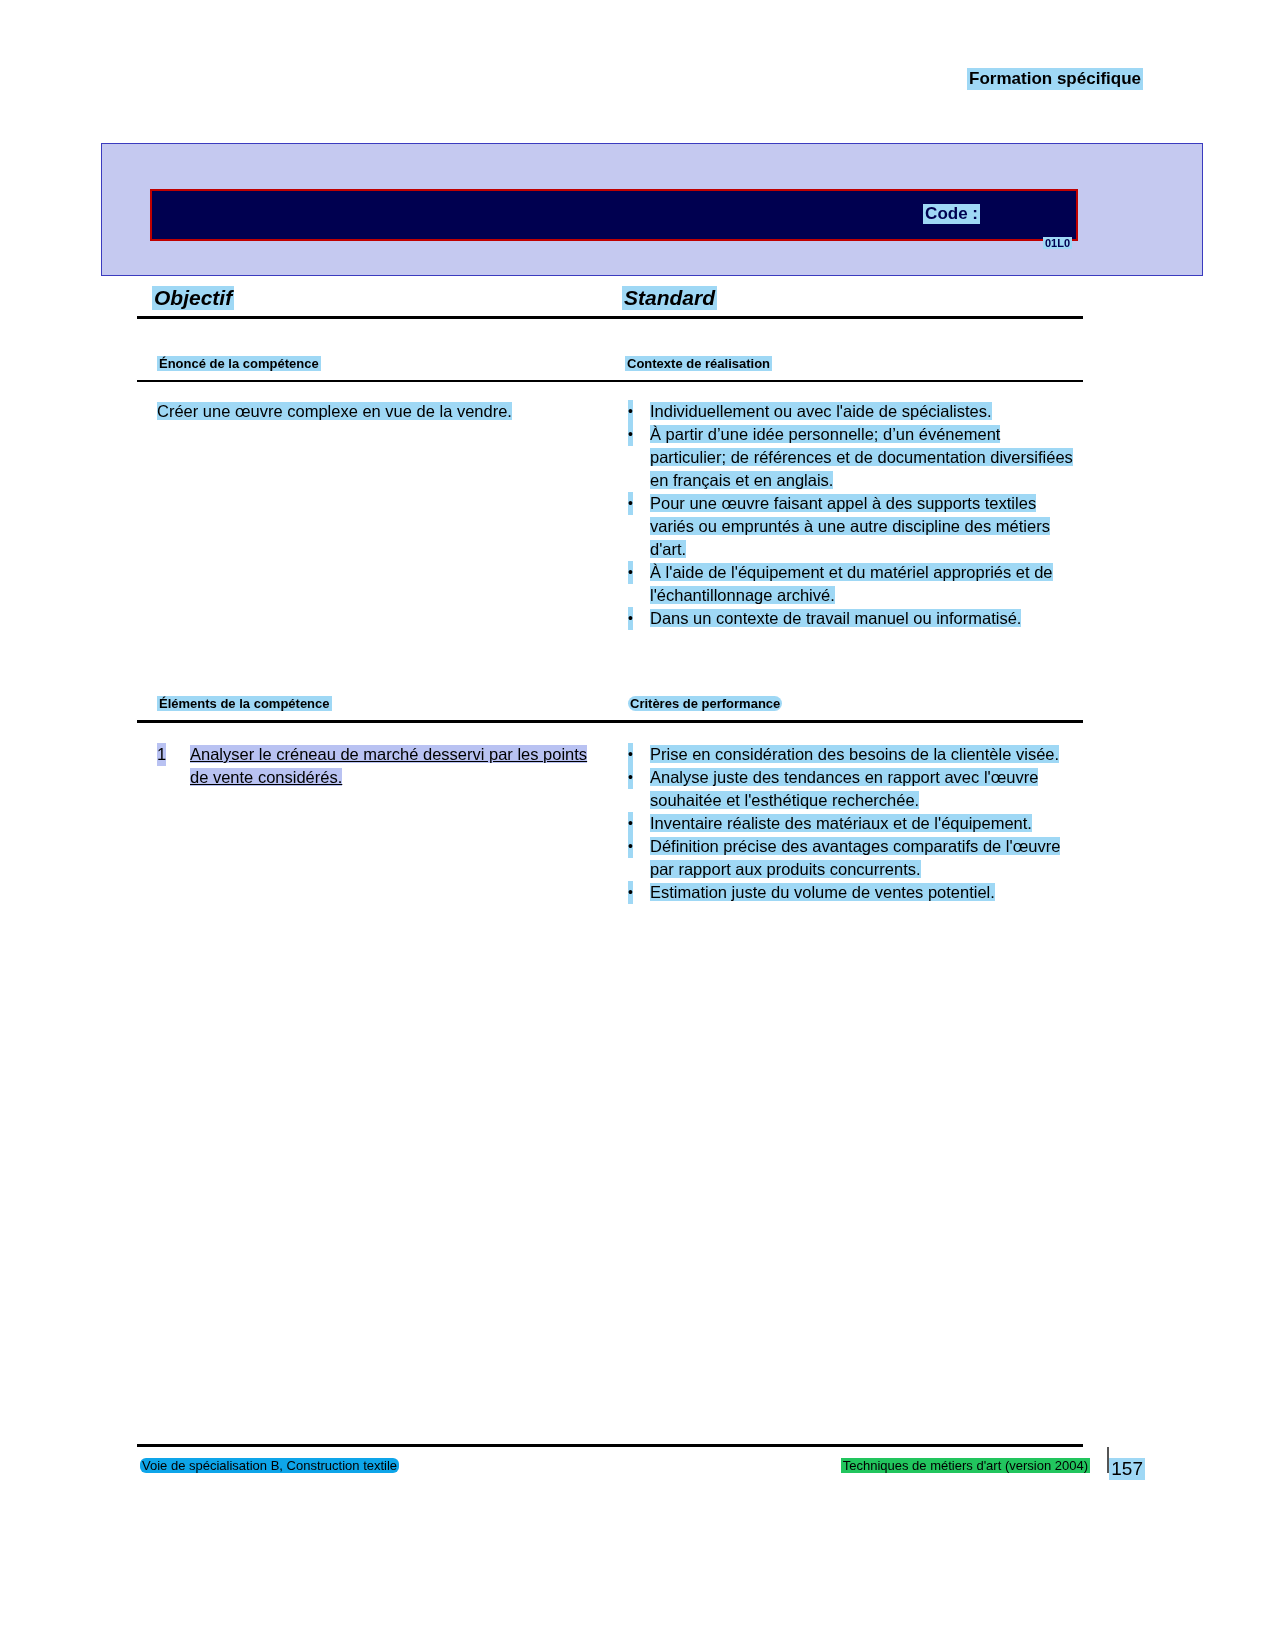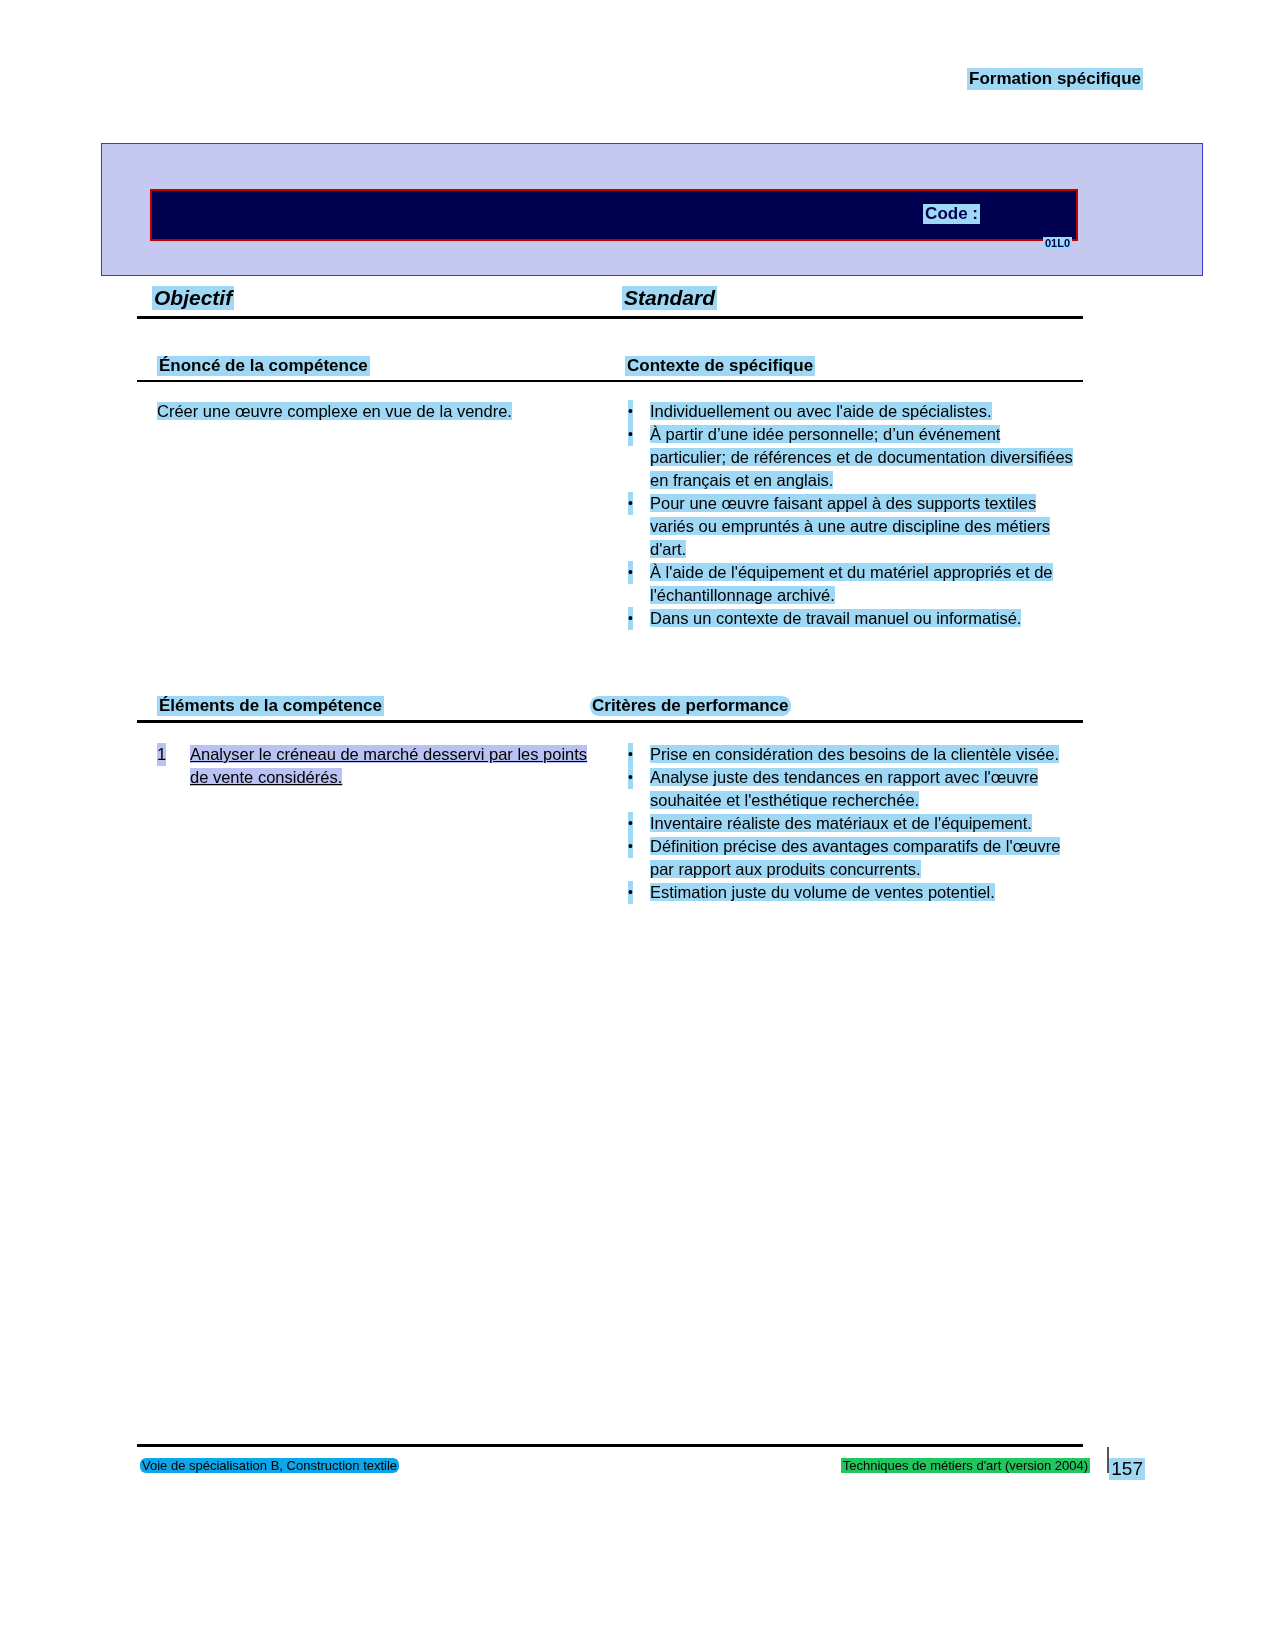--- a/index.html
+++ b/index.html
@@ -106,21 +106,21 @@
     top: 286px;
     font-size: 21px;
     font-weight: bold;
     font-style: italic;
     background: #9fd8f5;
     padding: 0 2px;
   }
 
   .subhead {
     position: absolute;
-    font-size: 17px;
+    font-size: 13px;
     font-weight: bold;
     background: #9fd8f5;
     padding: 0 2px;
     white-space: nowrap;
   }
 
   
   .txt {
     position: absolute;
     font-size: 16.5px;
@@ -237,39 +237,39 @@
       <span class="code-label">Code :</span>
       <span class="code-value">01L0</span>
     </div>
   </div>
 
   <div class="title-objectif">Objectif</div>
   <div class="title-standard">Standard</div>
   <div class="rule" style="top: 316px;"></div>
 
   <div class="subhead" style="left:157px; top:356px;">Énoncé de la compétence</div>
-  <div class="subhead" style="left:625px; top:356px;">Contexte de spécifique</div>
+  <div class="subhead" style="left:625px; top:356px;">Contexte de réalisation</div>
   <div class="rule-thin" style="top: 380px;"></div>
 
   <div class="txt" style="left:157px; top:400px; width:450px;">
     <span class="hl">Créer une œuvre complexe en vue de la vendre.</span>
   </div>
 
   <div class="txt" style="left:625px; top:400px; width:455px;">
     <ul class="bullets">
       <li><span class="bullet-dot">•</span><span class="hl">Individuellement ou avec l'aide de spécialistes.</span></li>
       <li><span class="bullet-dot">•</span><span class="hl">À partir d’une idée personnelle; d’un événement particulier; de références et de documentation diversifiées en français et en anglais.</span></li>
       <li><span class="bullet-dot">•</span><span class="hl">Pour une œuvre faisant appel à des supports textiles variés ou empruntés à une autre discipline des métiers d'art.</span></li>
       <li><span class="bullet-dot">•</span><span class="hl">À l'aide de l'équipement et du matériel appropriés et de l'échantillonnage archivé.</span></li>
       <li><span class="bullet-dot">•</span><span class="hl">Dans un contexte de travail manuel ou informatisé.</span></li>
     </ul>
   </div>
 
   <div class="subhead" style="left:157px; top:696px;">Éléments de la compétence</div>
-  <div class="subhead" style="left:590px; top:696px;border-radius:9px;">Critères de performance</div>
+  <div class="subhead" style="left:628px; top:696px;border-radius:9px;">Critères de performance</div>
   <div class="rule" style="top: 720px;"></div>
 
   <div class="num-item" style="left:157px; top:743px; width:450px;">
     <span class="num">1</span>
     <span class="num-text"><span class="hl-blue">Analyser le créneau de marché desservi par les points de vente considérés.</span></span>
   </div>
 
   <div class="txt" style="left:625px; top:743px; width:460px;">
     <ul class="bullets">
       <li><span class="bullet-dot">•</span><span class="hl">Prise en considération des besoins de la clientèle visée.</span></li>

